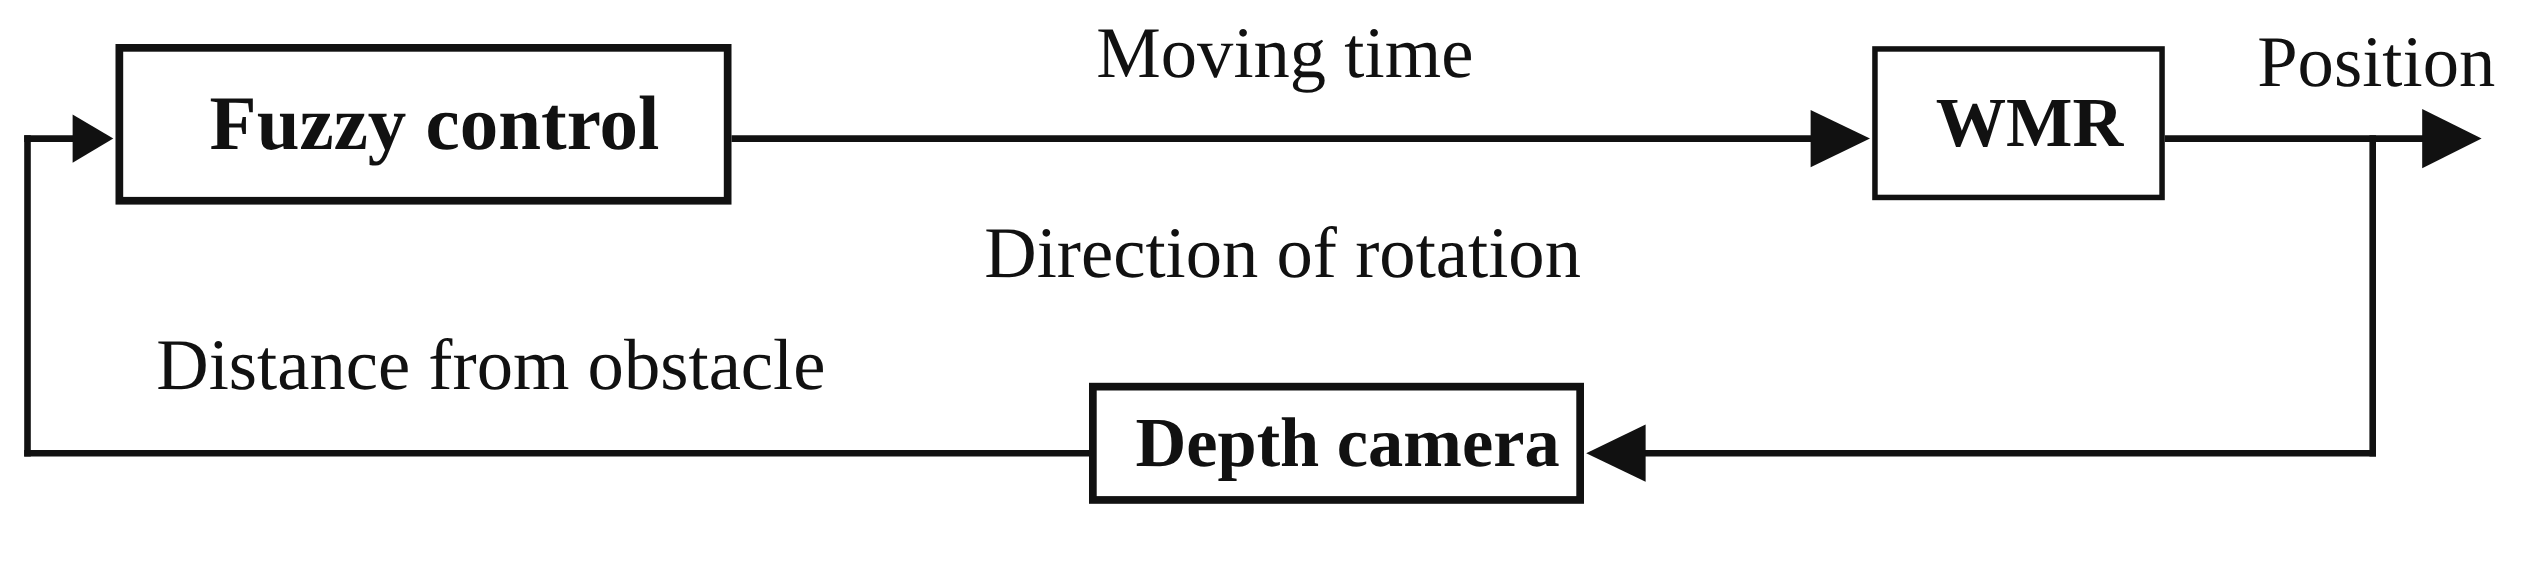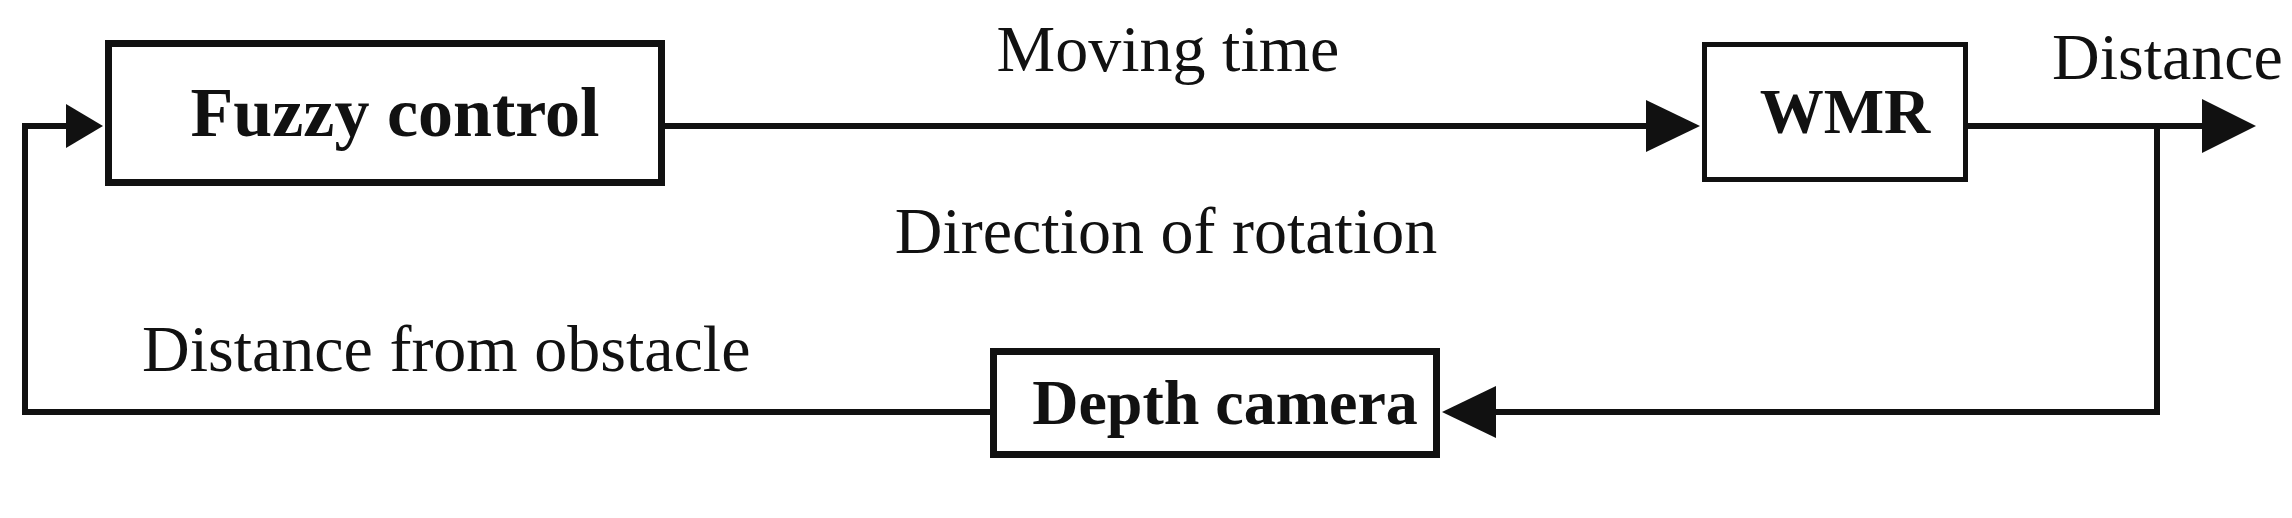--- a/index.html
+++ b/index.html
@@ -43,21 +43,21 @@
   .edge-label {
     position: absolute;
     font-weight: normal;
     font-size: 66px;
     white-space: nowrap;
     line-height: 1;
   }
   .lbl-moving    { left: 1168px; top: 16px;  transform: translateX(-50%); }
   .lbl-direction { left: 1166px; top: 198px; transform: translateX(-50%); }
   .lbl-position  { left: 2052px; top: 24px; }
-  .lbl-distance  { left: 142px;  top: 316px; text-align: center; }
+  .lbl-distance  { left: 142px;  top: 300px; text-align: center; }
 </style>
 </head>
 <body>
 
 <div id="stage">
 
   <svg id="wires" viewBox="0 0 2292 518" xmlns="http://www.w3.org/2000/svg">
 
     <line x1="662" y1="126" x2="1650" y2="126" stroke="#111111" stroke-width="6"></line>
     <polygon points="1700,126 1646,100 1646,152" fill="#111111"></polygon>
@@ -85,17 +85,17 @@
   </div>
 
   <div class="node depth">
     <span>Depth camera</span>
   </div>
 
   <div class="edge-label lbl-moving">Moving time</div>
 
   <div class="edge-label lbl-direction">Direction of rotation</div>
 
-  <div class="edge-label lbl-position">Distance</div>
+  <div class="edge-label lbl-position">Position</div>
 
   <div class="edge-label lbl-distance">Distance from obstacle</div>
 
 </div>
 
 </body></html>

